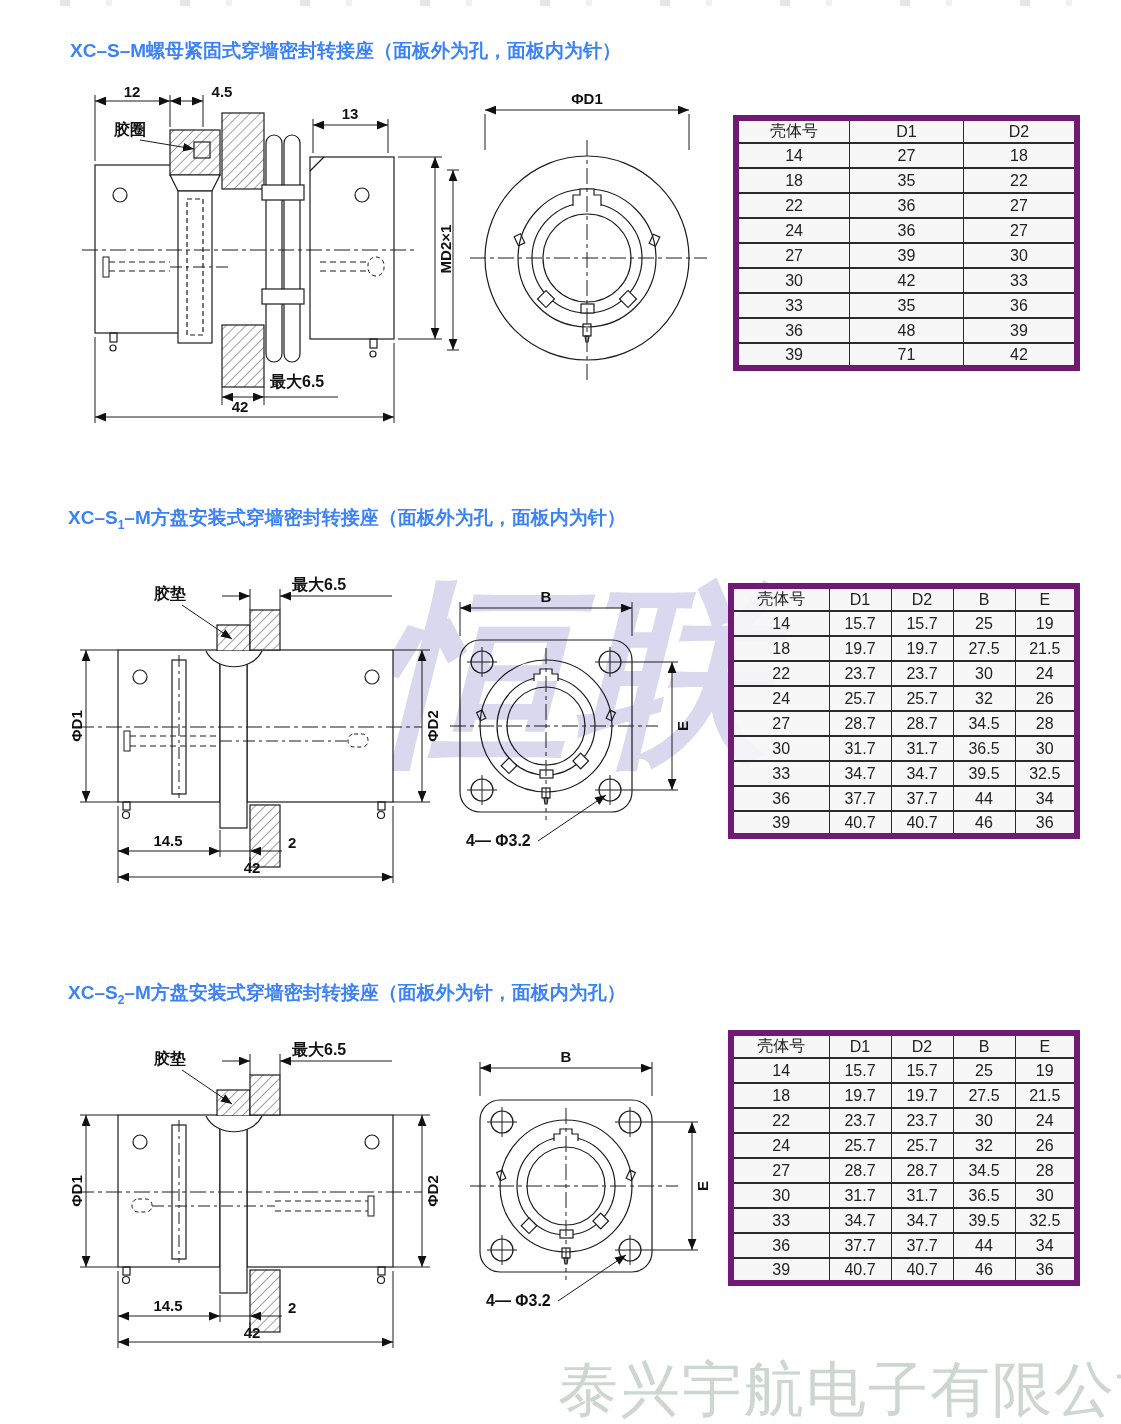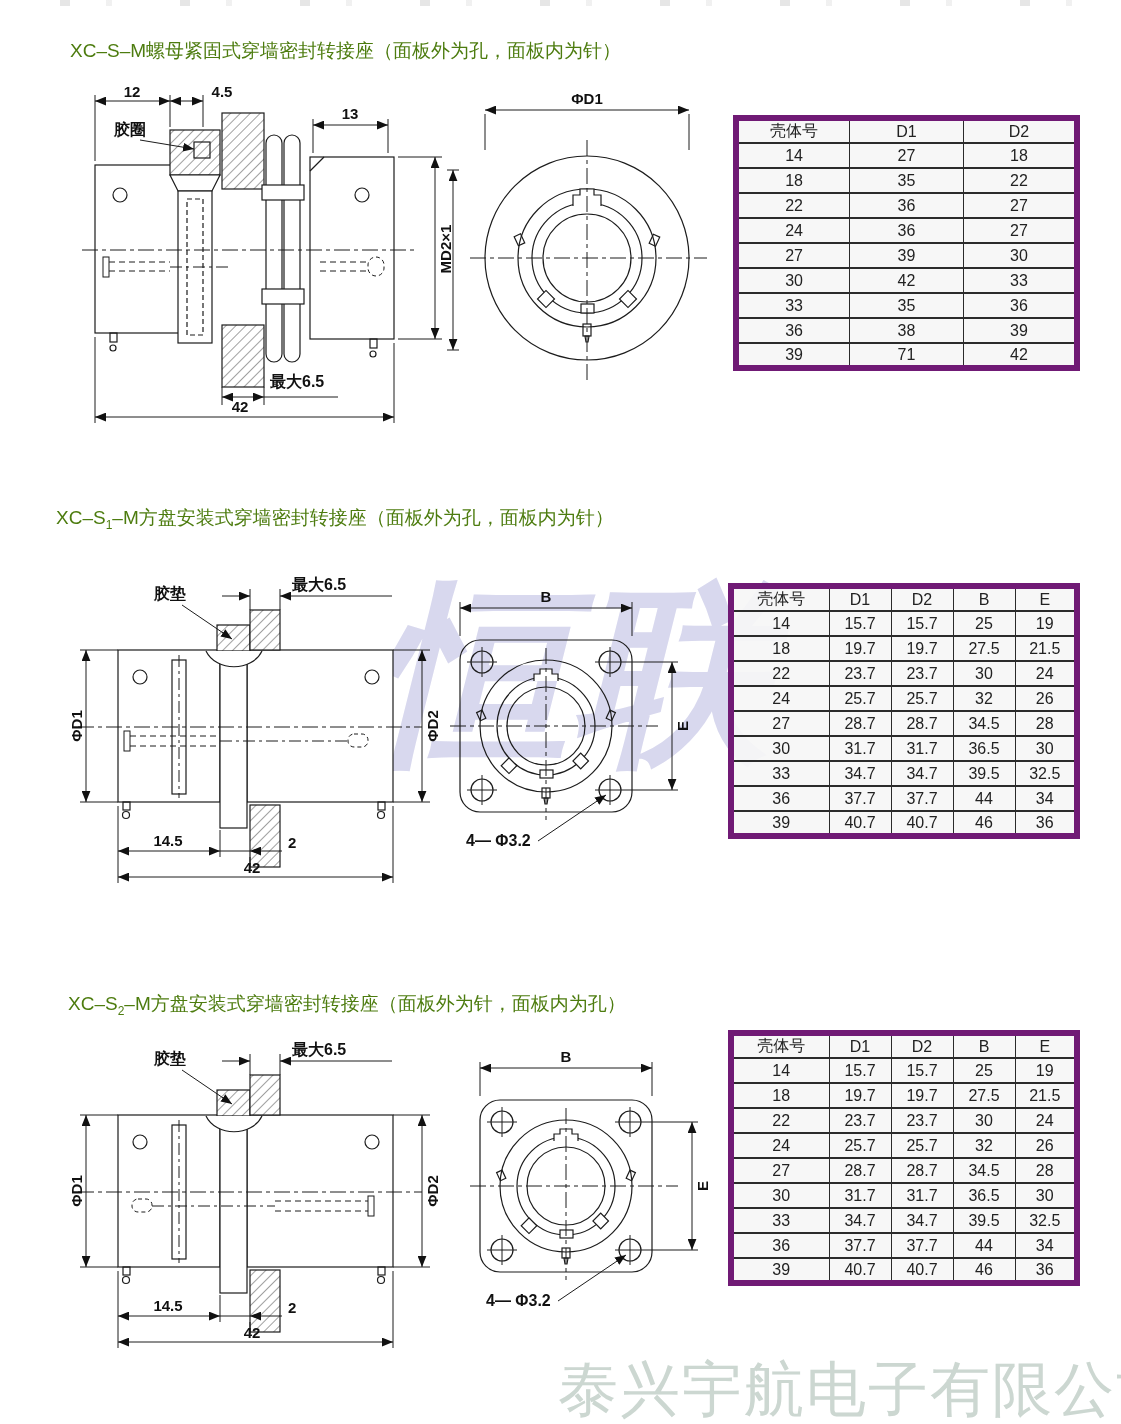--- a/index.html
+++ b/index.html
@@ -23,21 +23,21 @@
     color:#d8d8ee; white-space:nowrap;font-style:italic;
   }
   .wm-bottom {
     position:absolute; left:558px; top:1350px; z-index:0;
     font-family:"DejaVu Serif", serif;
     font-size:60px; letter-spacing:2px;
     color:#ccd7d1; white-space:nowrap;
   }
   .sec-title {
     position:absolute; z-index:2;
-    font-size:19px; font-weight:normal; color:#4d7c0f; white-space:nowrap;
+    font-size:19px; font-weight:bold; color:#3b82f6; white-space:nowrap;
   }
   .sec-title sub { font-size:12px; }
   svg.drawing { position:absolute; z-index:1; overflow:visible; }
   svg.drawing text {
     font-family:"Liberation Sans", sans-serif;
     font-weight:bold; font-size:15px; fill:#111;
   }
   svg.drawing text.cn { font-size:16px; }
   table.spec {
     position:absolute; z-index:1; border-collapse:collapse;
@@ -212,32 +212,32 @@
         <td>42</td>
         <td>33</td>
       </tr>
       <tr>
         <td>33</td>
         <td>35</td>
         <td>36</td>
       </tr>
       <tr>
         <td>36</td>
-        <td>38</td>
+        <td>48</td>
         <td>39</td>
       </tr>
       <tr>
         <td>39</td>
         <td>71</td>
         <td>42</td>
       </tr>
     </tbody>
   </table>
 
-<div class="sec-title" style="left:56px; top:505px;">
+<div class="sec-title" style="left:68px; top:505px;">
   <span>XC–S</span><sub>1</sub><span>–M方盘安装式穿墙密封转接座（面板外为孔，面板内为针）</span>
 </div>
 
 <svg class="drawing" style="left:60px; top:565px;" width="380" height="330" viewBox="0 0 380 330">
   <defs>
     <marker id="ar3" viewBox="0 0 10 8" markerWidth="11" markerHeight="9" refX="10" refY="4" orient="auto-start-reverse">
       <path d="M0,0 L10,4 L0,8 Z" fill="#111"></path>
     </marker>
     <pattern id="ha3" width="7" height="7" patternUnits="userSpaceOnUse" patternTransform="rotate(45)">
       <rect width="7" height="7" fill="#fff"></rect>
@@ -420,21 +420,21 @@
       <tr>
         <td>39</td>
         <td>40.7</td>
         <td>40.7</td>
         <td>46</td>
         <td>36</td>
       </tr>
     </tbody>
   </table>
 
-<div class="sec-title" style="left:68px; top:980px;margin-top:11px;">
+<div class="sec-title" style="left:68px; top:980px;">
   <span>XC–S</span><sub>2</sub><span>–M方盘安装式穿墙密封转接座（面板外为针，面板内为孔）</span>
 </div>
 
 <svg class="drawing" style="left:60px; top:1030px;" width="380" height="330" viewBox="0 0 380 330">
   <defs>
     <marker id="ar5" viewBox="0 0 10 8" markerWidth="11" markerHeight="9" refX="10" refY="4" orient="auto-start-reverse">
       <path d="M0,0 L10,4 L0,8 Z" fill="#111"></path>
     </marker>
     <pattern id="ha5" width="7" height="7" patternUnits="userSpaceOnUse" patternTransform="rotate(45)">
       <rect width="7" height="7" fill="#fff"></rect>

